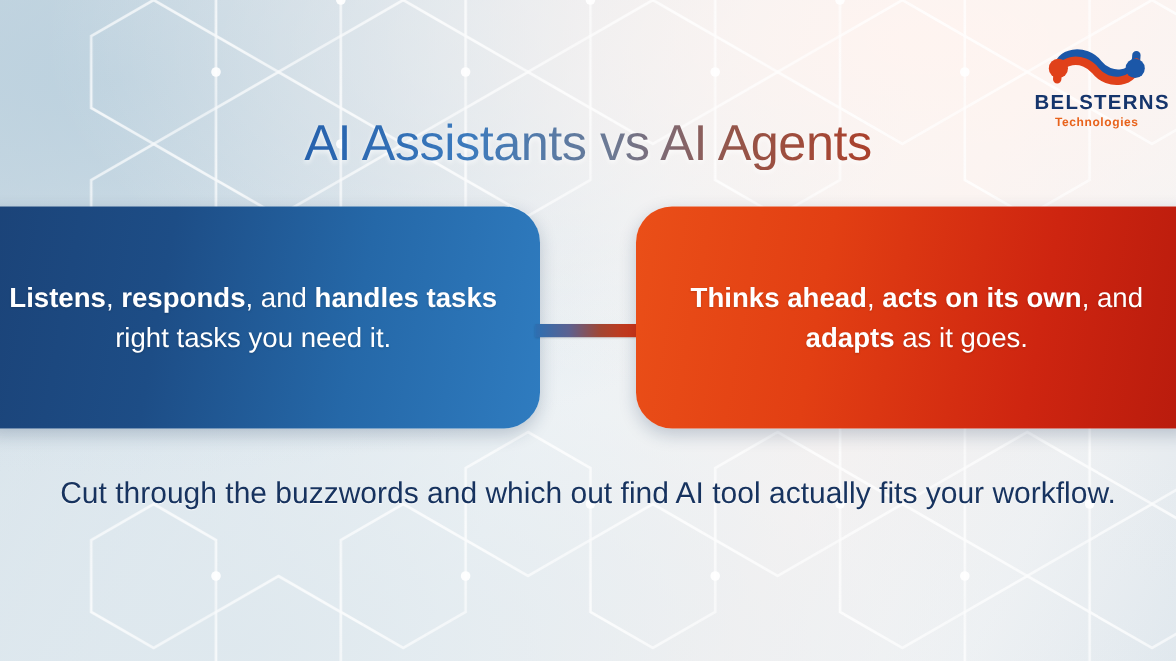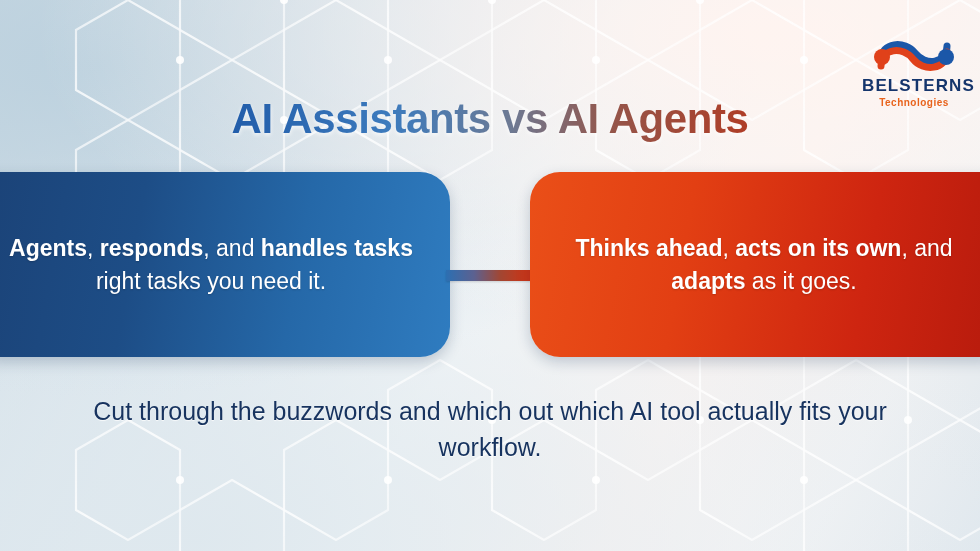--- a/index.html
+++ b/index.html
@@ -13,21 +13,21 @@
       radial-gradient(ellipse 120% 90% at 78% 6%,  rgba(255,244,240,0.95) 0%, rgba(255,248,245,0.45) 34%, rgba(255,255,255,0) 62%),
       radial-gradient(ellipse 90% 80% at 10% 12%, rgba(186,208,222,0.85) 0%, rgba(205,220,231,0.35) 45%, rgba(255,255,255,0) 75%),
       radial-gradient(ellipse 110% 90% at 20% 98%, rgba(222,232,238,0.9) 0%, rgba(236,242,246,0.4) 50%, rgba(255,255,255,0) 80%),
       linear-gradient(118deg, #c3d4de 0%, #d6e2ea 26%, #eef2f4 50%, #f7f1ef 70%, #eef0f2 86%, #dfe7ed 100%);
   }
   .hexlayer{ position:absolute; inset:0; pointer-events:none; }
 
   
   .title{
     position:absolute; top:96px; left:0; width:980px; text-align:center;
-    font-size:42px; font-weight:700; letter-spacing:-0.4px; line-height:1.1;
+    font-size:42px; font-weight:400; letter-spacing:-0.4px; line-height:1.1;
     background-image:linear-gradient(90deg,#12458f 0%, #1f5aa8 22%, #3d7bbd 40%, #6d7a94 52%, #94564b 62%, #b23a22 78%, #dd3c16 100%);
     -webkit-background-clip:text; background-clip:text; color:transparent;
     -webkit-text-fill-color:transparent;
     filter:drop-shadow(0 2px 2px rgba(255,255,255,0.75));
     white-space:nowrap;
   }
 
   
   .card{
     position:absolute; top:172px; height:185px;
@@ -145,34 +145,34 @@
       <circle cx="492" cy="420" r="4"></circle>
         <circle cx="388" cy="480" r="4"></circle>
       <circle cx="180" cy="480" r="4"></circle>
     </g>
   </svg>
 
   <div class="title">AI Assistants vs AI Agents</div>
 
   <div class="card card-left">
     <div class="inner">
-      <b>Agents</b><span>, </span><b>responds</b><span>, and </span><b>handles tasks</b><span> right tasks you need it.</span>
+      <b>Listens</b><span>, </span><b>responds</b><span>, and </span><b>handles tasks</b><span> right tasks you need it.</span>
     </div>
   </div>
 
   <div class="connector"></div>
 
   <div class="card card-right">
     <div class="inner">
       <b>Thinks ahead</b><span>, </span><b>acts on its own</b><span>, and </span><b>adapts</b><span> as it goes.</span>
     </div>
   </div>
 
   <div class="caption">
-    <b>Cut through the buzzwords</b><span> and </span><b>which out</b><span> which </span><b>AI tool</b><span> actually </span><b>fits your workflow.</b>
+    <b>Cut through the buzzwords</b><span> and </span><b>which out</b><span> find </span><b>AI tool</b><span> actually </span><b>fits your workflow.</b>
   </div>
 
   <div class="logo">
     <svg class="logo-mark" width="86" height="46" viewBox="0 0 86 46" aria-hidden="true">
       <path d="M10 30 C10 12, 34 10, 44 23 C54 36, 76 34, 76 16" fill="none" stroke="#1b57a8" stroke-width="7" stroke-linecap="round"></path>
       <path d="M76 16 C76 34, 52 36, 42 23 C32 10, 10 12, 10 30" fill="none" stroke="#e0411a" stroke-width="7" stroke-linecap="round" transform="translate(0,6)"></path>
       <circle cx="11" cy="27" r="8" fill="#e0411a"></circle>
       <circle cx="75" cy="27" r="8" fill="#1b57a8"></circle>
     </svg>
     <div class="logo-name">BELSTERNS</div>

